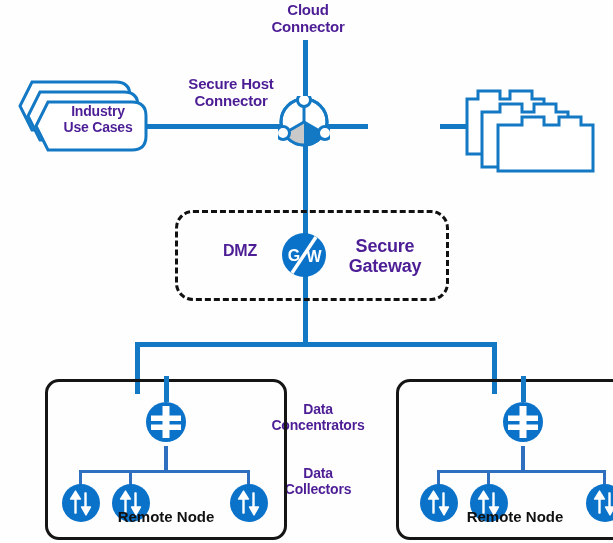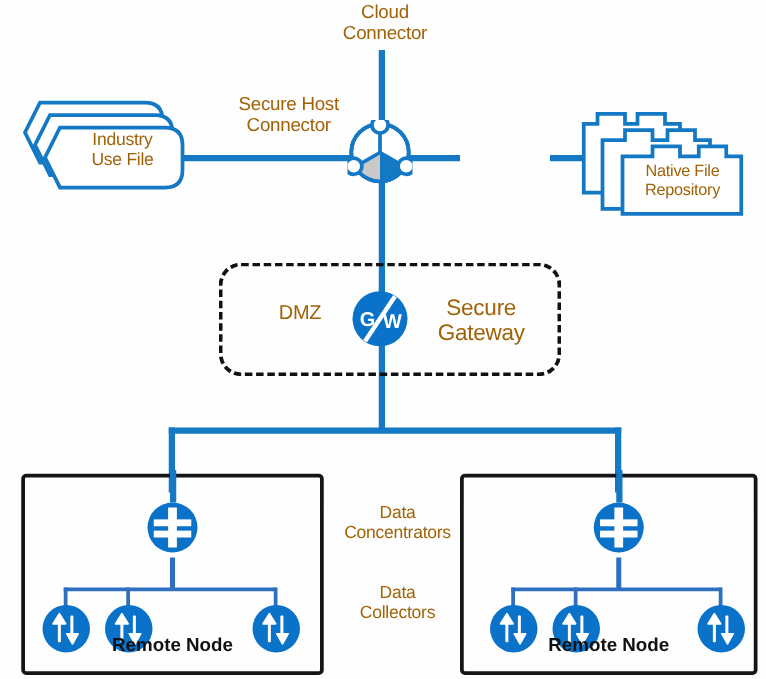--- a/index.html
+++ b/index.html
@@ -12,40 +12,41 @@
   }
   #canvas {
     position: relative;
     width: 613px;
     height: 543px;
     background: #fefefe;
     overflow: hidden;
   }
   .lbl {
     position: absolute;
-    font-weight: normal;
-    color: #a16207;
+    font-weight: bold;
+    color: #4c1d95;
     line-height: 1.12;
     text-align: center;
     white-space: pre-line;
     letter-spacing: -0.2px;
   }
   .line {
     position: absolute;
     background: #1479c4;
   }
   .h { height: 5px; }
   .v { width: 5px; }
 
   
   .node-box {
     position: absolute;
     border: 3px solid #151515;
-    border-radius: 4px;
+    border-radius: 14px;
     background: transparent;
+    margin-left: 28px;
   }
   .node-label {
     position: absolute;
     width: 100%;
     text-align: center;
     font-weight: bold;
     font-size: 15px;
     color: #111;
   }
 
@@ -108,21 +109,21 @@
   <div class="lbl" style="left:258px; top:466px; width:120px; font-size:14px;">Data
 Collectors</div>
 
   <div class="uc-stack" style="left:18px; top:78px; width:132px; height:88px;">
     <svg width="132" height="88" viewBox="0 0 132 88" style="position:absolute;left:0;top:0;">
       <path d="M14 4 L98 4 Q112 4 112 18 L112 38 Q112 52 98 52 L14 52 L2 28 Z" fill="#ffffff" stroke="#1479c4" stroke-width="3"></path>
       <path d="M22 14 L106 14 Q120 14 120 28 L120 48 Q120 62 106 62 L22 62 L10 38 Z" fill="#ffffff" stroke="#1479c4" stroke-width="3"></path>
       <path d="M30 24 L114 24 Q128 24 128 38 L128 58 Q128 72 114 72 L30 72 L18 48 Z" fill="#ffffff" stroke="#1479c4" stroke-width="3"></path>
     </svg>
     <div class="lbl" style="left:34px; top:26px; width:92px; font-size:14px;">Industry
-Use File</div>
+Use Cases</div>
   </div>
 
   <div style="position:absolute; left:278px; top:96px; width:52px; height:52px;">
     <svg width="52" height="52" viewBox="0 0 52 52" class="icon-svg">
       <circle cx="26" cy="26" r="23" fill="#ffffff" stroke="#1479c4" stroke-width="3"></circle>
 
       <path d="M26 26 L6.1 37.5 A23 23 0 0 0 45.9 37.5 Z" fill="#c9c9c9"></path>
 
       <path d="M26 26 L45.9 37.5 A23 23 0 0 1 26 49 Z" fill="#1479c4"></path>
       <path d="M26 26 L26 49 A23 23 0 0 1 6.1 37.5 Z" fill="#c9c9c9"></path>
@@ -142,22 +143,20 @@
 
   <div class="repo-stack" style="left:464px; top:82px; width:132px; height:92px;">
     <svg width="132" height="92" viewBox="0 0 132 92" style="position:absolute;left:0;top:0;">
 
       <path d="M3 17 L3 72 L80 72 L80 17 L68 17 L68 9 L46 9 L46 17 L36 17 L36 9 L14 9 L14 17 Z" fill="#ffffff" stroke="#1479c4" stroke-width="3"></path>
 
       <path d="M18 30 L18 85 L104 85 L104 30 L92 30 L92 22 L70 22 L70 30 L58 30 L58 22 L36 22 L36 30 Z" fill="#ffffff" stroke="#1479c4" stroke-width="3"></path>
 
       <path d="M34 43 L34 89 L129 89 L129 43 L117 43 L117 35 L95 35 L95 43 L80 43 L80 35 L58 35 L58 43 Z" fill="#ffffff" stroke="#1479c4" stroke-width="3"></path>
     </svg>
-    <div class="lbl" style="left:38px; top:48px; width:88px; font-size:13px;">Native File
-Repository</div>
   </div>
 
   <div class="dmz-box" style="left:175px; top:210px; width:268px; height:85px;"></div>
 
   <div style="position:absolute; left:281px; top:232px; width:46px; height:46px;">
     <svg width="46" height="46" viewBox="0 0 46 46">
       <circle cx="23" cy="23" r="22" fill="#0a72c8"></circle>
       <line x1="35" y1="5" x2="11" y2="41" stroke="#ffffff" stroke-width="3.5"></line>
       <text x="13" y="29" font-family="Liberation Sans, sans-serif" font-size="16" font-weight="bold" fill="#ffffff" text-anchor="middle">G</text>
       <text x="33" y="30" font-family="Liberation Sans, sans-serif" font-size="16" font-weight="bold" fill="#ffffff" text-anchor="middle">W</text>

